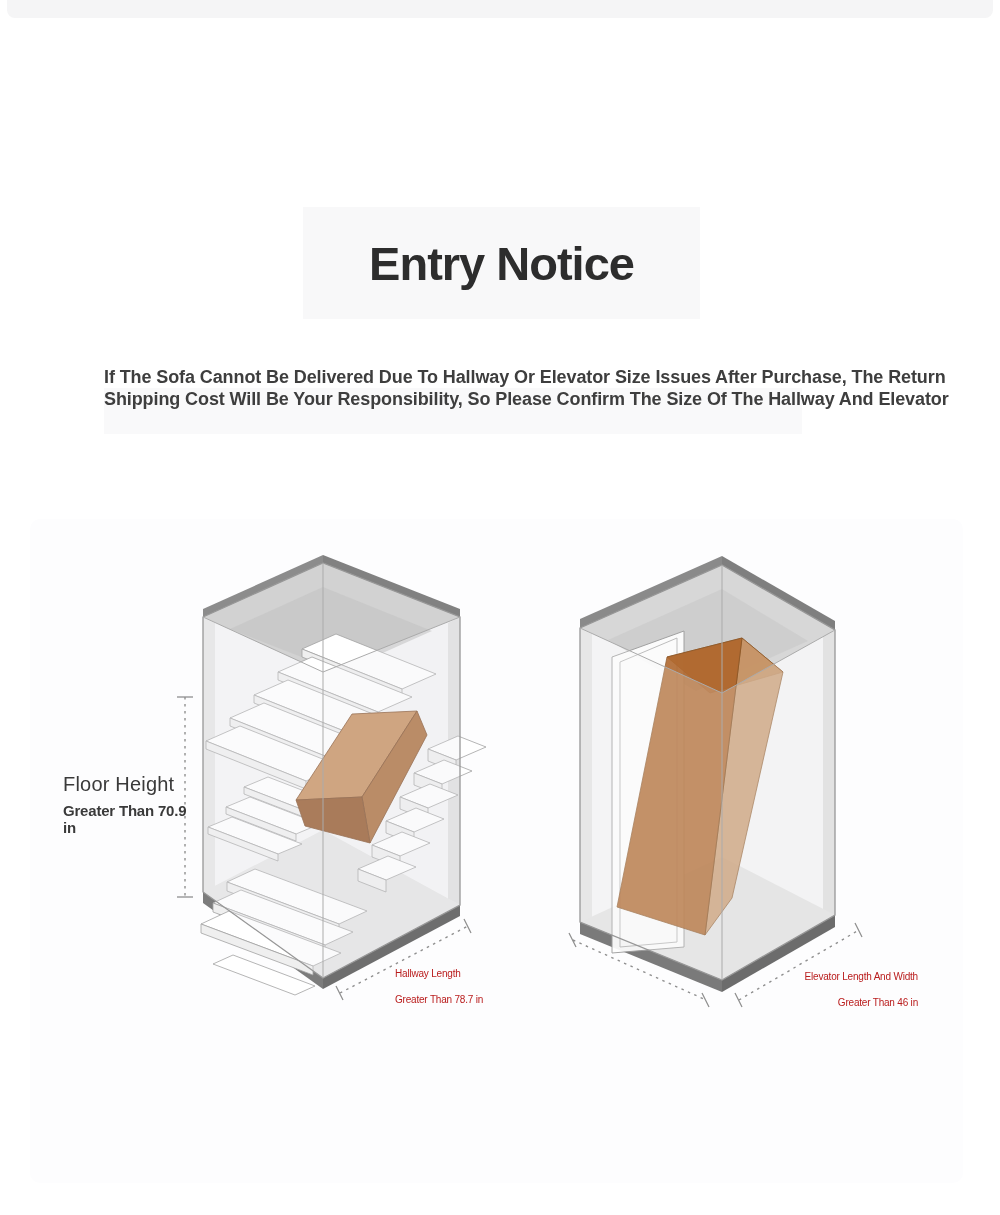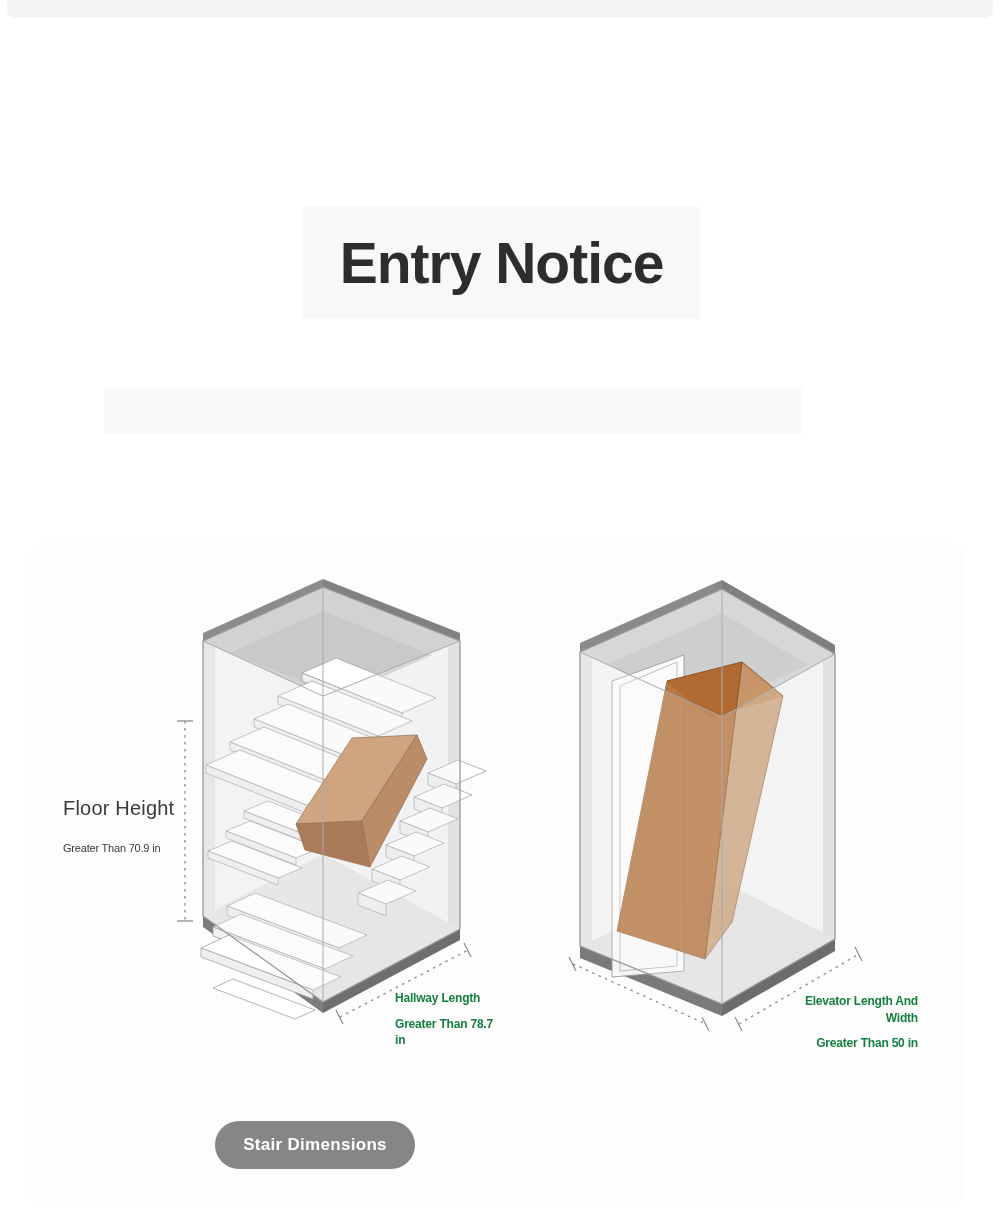--- a/index.html
+++ b/index.html
@@ -9,42 +9,42 @@
   }
   .top-strip{
     position:absolute;left:7px;top:0;width:986px;height:18px;
     background:#f5f5f6;border-radius:0 0 8px 8px;
   }
   .title-wrap{
     position:absolute;left:303px;top:207px;width:397px;height:112px;
     background:#f8f8f9;display:flex;align-items:center;justify-content:center;
   }
   .title{
-    font-size:57px;font-weight:800;color:#2d2d2d;letter-spacing:-1px;
+    font-size:47px;font-weight:800;color:#2d2d2d;letter-spacing:-1px;
     white-space:nowrap;
   }
   .notice{
     position:absolute;left:104px;top:366px;width:878px;
     font-size:18px;font-weight:700;line-height:22px;color:#3e3e3e;
     letter-spacing:-0.1px;
   }
   .notice-shade{
     position:absolute;left:104px;top:388px;width:698px;height:46px;
     background:#f9f9fa;z-index:0;
   }
   .panel{
-    position:absolute;left:30px;top:543px;width:933px;height:664px;
+    position:absolute;left:30px;top:519px;width:933px;height:664px;
     background:#fdfdfe;border-radius:10px;
   }
   .panel svg{position:absolute;left:0;top:0;}
   .floor-label{position:absolute;left:33px;top:254px;width:130px;color:#3a3a3a;}
   .floor-label .big{font-size:20px;font-weight:500;letter-spacing:.2px;}
-  .floor-label .small{font-size:11px;font-weight:400;margin-top:22px;letter-spacing:-0.2px;}
+  .floor-label .small{font-size:15px;font-weight:700;margin-top:6px;letter-spacing:-0.2px;}
   .dim-label{
-    position:absolute;color:#15803d;font-size:12px;font-weight:700;
+    position:absolute;color:#b91c1c;font-size:10px;font-weight:400;
     line-height:16.5px;letter-spacing:-0.2px;
   }
   .dim-label .val{margin-top:9px;}
   .hallway-label{left:365px;top:447px;width:98px;}
   .elevator-label{left:766px;top:450px;width:122px;text-align:right;}
   .dim-btn{
     position:absolute;width:200px;height:48px;border-radius:24px;border:none;
     background:#868686;color:#ffffff;font-size:17px;font-weight:700;
     font-family:"Liberation Sans", sans-serif;letter-spacing:.3px;
     display:flex;align-items:center;justify-content:center;cursor:pointer;
@@ -64,20 +64,21 @@
 
 <div class="page">
 
   <div class="top-strip"></div>
 
   <div class="title-wrap">
     <div class="title">Entry Notice</div>
   </div>
 
   <div class="notice-shade"></div>
+  <div class="notice">If The Sofa Cannot Be Delivered Due To Hallway Or Elevator Size Issues After Purchase, The Return Shipping Cost Will Be Your Responsibility, So Please Confirm The Size Of The Hallway And Elevator</div>
 
   <div class="panel">
 
     <svg width="933" height="664" viewBox="0 0 933 664">
 
       <g>
 
         <polygon class="glass" points="173,98 293,44 430,98 430,386 293,459 173,373"></polygon>
         <polygon points="173,98 185,104 185,379 173,373" fill="#dedede" opacity="0.7"></polygon>
         <polygon points="430,98 418,104 418,380 430,386" fill="#d6d6d6" opacity="0.7"></polygon>
@@ -211,19 +212,18 @@
       <div class="small">Greater Than 70.9 in</div>
     </div>
 
     <div class="dim-label hallway-label">
       <div>Hallway Length</div>
       <div class="val">Greater Than 78.7 in</div>
     </div>
 
     <div class="dim-label elevator-label">
       <div>Elevator Length And Width</div>
-      <div class="val">Greater Than 50 in</div>
+      <div class="val">Greater Than 46 in</div>
     </div>
 
-    <button class="dim-btn stair-btn">Stair Dimensions</button>
   </div>
 
 </div>
 
 </body></html>

